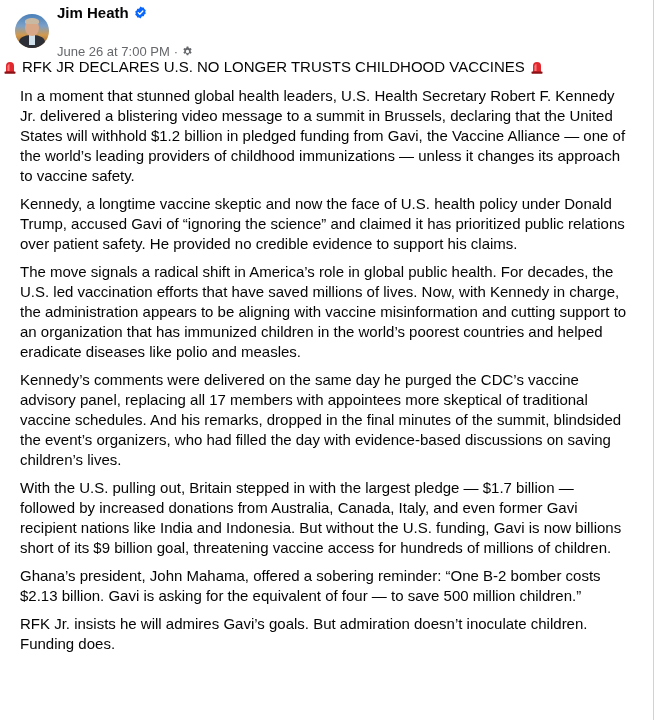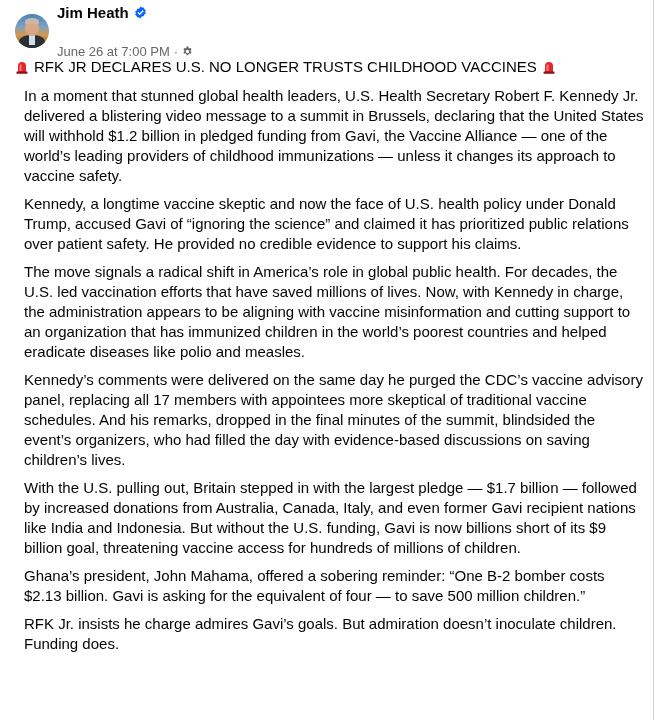--- a/index.html
+++ b/index.html
@@ -14,25 +14,25 @@
     .avatar .hair { position: absolute; left: 10px; top: 4px; width: 14px; height: 6px; border-radius: 50% 50% 20% 20%; background: #c9b9a2; }
     .avatar .suit { position: absolute; left: 4px; top: 21px; width: 26px; height: 16px; border-radius: 45% 45% 0 0; background: #2c2f36; }
     .avatar .shirt { position: absolute; left: 14px; top: 21px; width: 6px; height: 10px; background: #cfe0ea; }
     .meta { margin-left: 8px; }
     .name-row { display: flex; align-items: center; height: 20px; }
     .name { font-weight: bold; font-size: 15px; color: #050505; text-align: center; }
     .verified { width: 13px; height: 13px; margin-left: 5px; }
     .date-row { display: flex; align-items: center; height: 18px; margin-top: 20px; font-size: 13px; color: #65676b; }
     .dot { margin: 0 4px; }
     .gear { width: 11px; height: 11px; }
-    .content { position: absolute; left: 16px; top: 57px; width: 628px; font-size: 15px; line-height: 20px; color: #050505; }
+    .content { position: absolute; left: 4px; top: 57px; width: 628px; font-size: 15px; line-height: 20px; color: #050505; }
     .headline { display: flex; align-items: center; height: 20px; margin-bottom: 9px; }
     .siren { width: 12px; height: 14px; display: inline-block; margin: 0 6px 0 0; }
     .siren.end { margin: 0 0 0 6px; }
-    .para { margin: 0 0 8px 8px; }
+    .para { margin: 0 0 8px 16px; }
   </style>
 </head>
 <body>
 
 <div class="right-border"></div>
 
 <div class="post">
   <div class="header">
     <div class="avatar">
       <div class="suit"></div>
@@ -71,15 +71,15 @@
         <path fill="#ff7b7b" d="M3.5 11V6.3a2.5 2.5 0 0 1 2-2.4v7.1z"></path>
         <rect x="0.5" y="11.5" width="11" height="2.2" rx="0.6" fill="#8a1116"></rect>
       </svg>
     </div>
     <p class="para">In a moment that stunned global health leaders, U.S. Health Secretary Robert F. Kennedy Jr. delivered a blistering video message to a summit in Brussels, declaring that the United States will withhold $1.2 billion in pledged funding from Gavi, the Vaccine Alliance — one of the world’s leading providers of childhood immunizations — unless it changes its approach to vaccine safety.</p>
     <p class="para">Kennedy, a longtime vaccine skeptic and now the face of U.S. health policy under Donald Trump, accused Gavi of “ignoring the science” and claimed it has prioritized public relations over patient safety. He provided no credible evidence to support his claims.</p>
     <p class="para">The move signals a radical shift in America’s role in global public health. For decades, the U.S. led vaccination efforts that have saved millions of lives. Now, with Kennedy in charge, the administration appears to be aligning with vaccine misinformation and cutting support to an organization that has immunized children in the world’s poorest countries and helped eradicate diseases like polio and measles.</p>
     <p class="para">Kennedy’s comments were delivered on the same day he purged the CDC’s vaccine advisory panel, replacing all 17 members with appointees more skeptical of traditional vaccine schedules. And his remarks, dropped in the final minutes of the summit, blindsided the event’s organizers, who had filled the day with evidence-based discussions on saving children’s lives.</p>
     <p class="para">With the U.S. pulling out, Britain stepped in with the largest pledge — $1.7 billion — followed by increased donations from Australia, Canada, Italy, and even former Gavi recipient nations like India and Indonesia. But without the U.S. funding, Gavi is now billions short of its $9 billion goal, threatening vaccine access for hundreds of millions of children.</p>
     <p class="para">Ghana’s president, John Mahama, offered a sobering reminder: “One B-2 bomber costs $2.13 billion. Gavi is asking for the equivalent of four — to save 500 million children.”</p>
-    <p class="para">RFK Jr. insists he charge admires Gavi’s goals. But admiration doesn’t inoculate children. Funding does.</p>
+    <p class="para">RFK Jr. insists he will admires Gavi’s goals. But admiration doesn’t inoculate children. Funding does.</p>
   </div>
 </div>
 
 </body></html>

